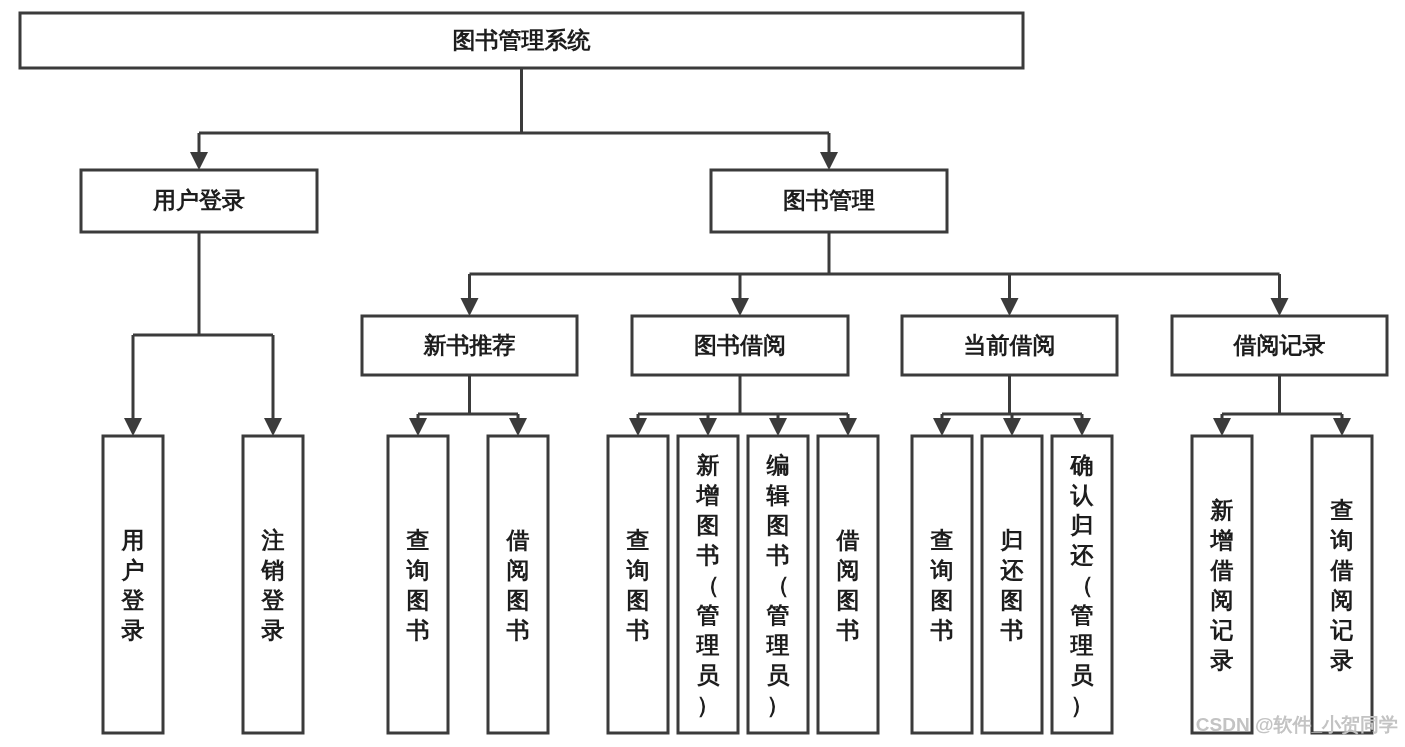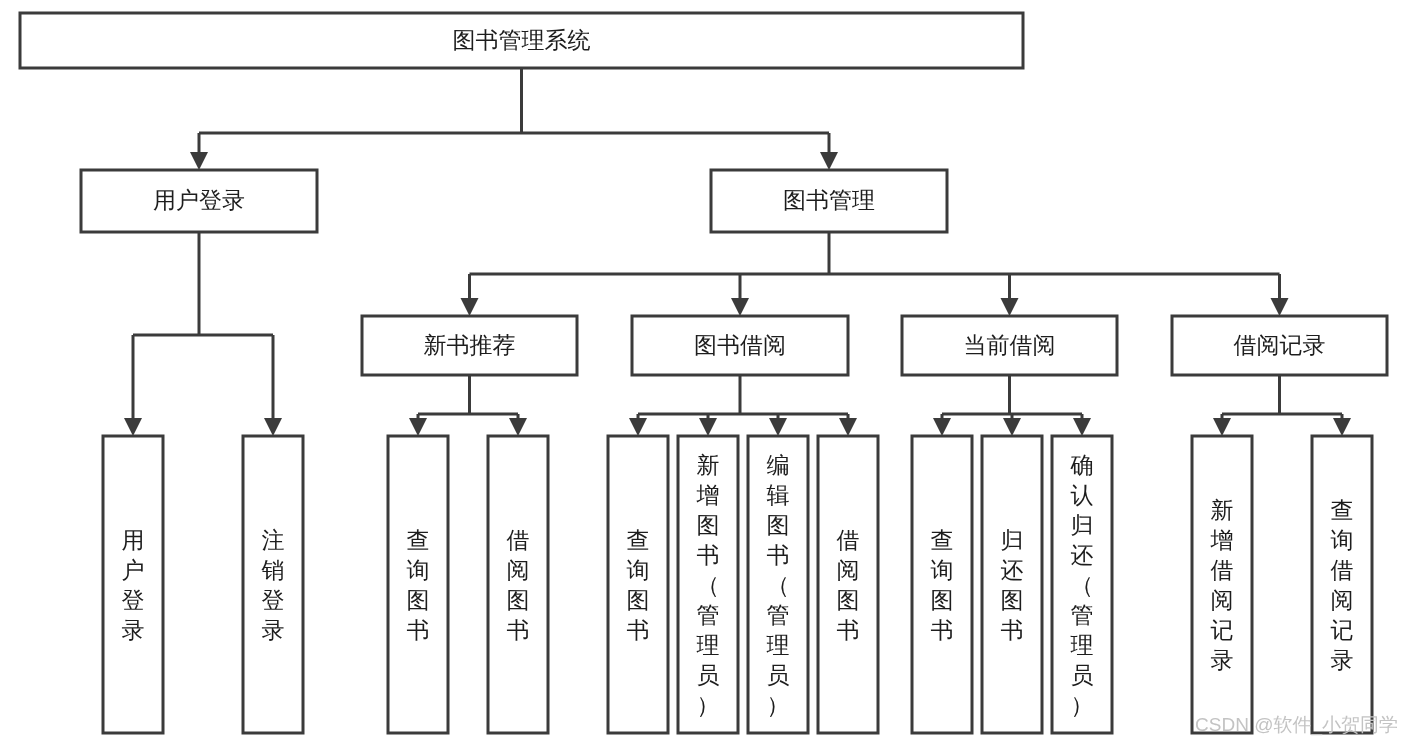--- a/index.html
+++ b/index.html
@@ -10,20 +10,21 @@
   body {
     width: 1405px;
     height: 747px;
     font-family: "Liberation Sans", "DejaVu Sans", sans-serif;
     overflow: hidden;
   }
   #diagram-root {
     position: relative;
     width: 1137px;
     height: 747px;
+    font-weight: bold;
   }
   svg.diagram-canvas {
     position: absolute;
     left: 0;
     top: 0;
     width: 1405px;
     height: 747px;
   }
   .node-box {
     fill: #ffffff;

